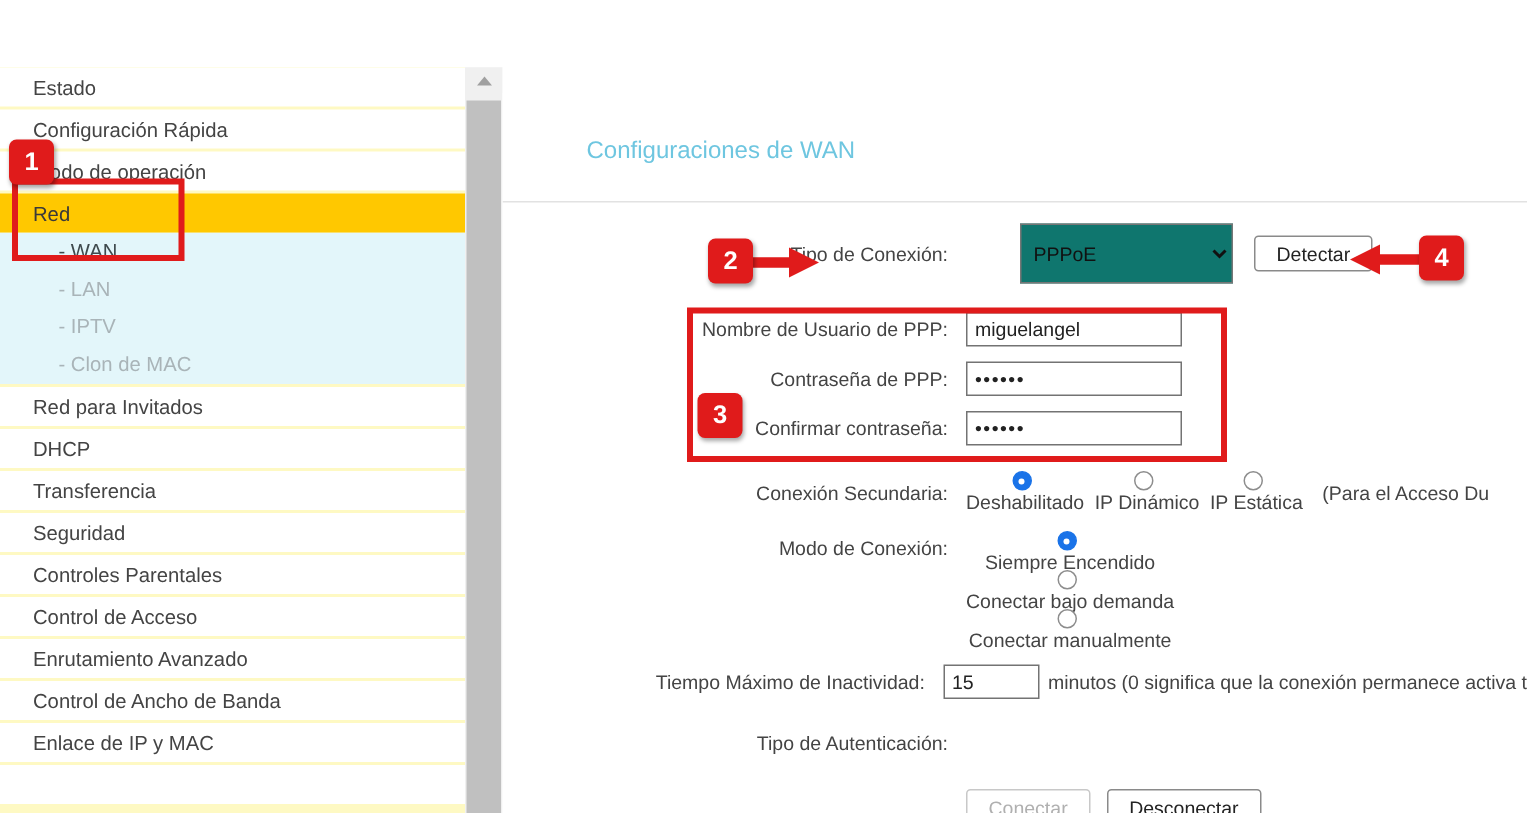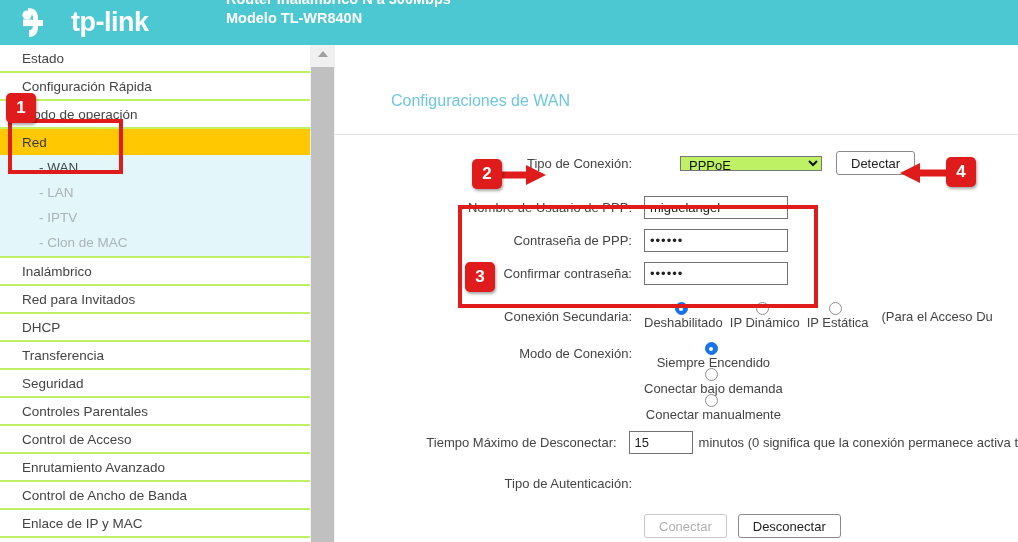--- a/index.html
+++ b/index.html
@@ -49,21 +49,21 @@
     white-space: nowrap;
   }
   .header-line1 { opacity: 1; }
   .header-line2 { }
 
   
   .sidebar {
     position: absolute;
     left: 0; top: 45px;
     width: 310px; height: 497px;
-    background: #bef264;
+    background: #fef9c3;
     overflow: hidden;
   }
   .menu-item {
     position: relative;
     background: #ffffff;
     height: 26px;
     margin-bottom: 2px;
     display: flex;
     align-items: center;
     padding-left: 22px;
@@ -162,25 +162,25 @@
     color: #444444;
   }
   .fctrl {
     display: flex;
     align-items: center;
     font-size: 13px;
     color: #444444;
   }
 
   select.inp {
-    height: 15px;
+    height: 40px;
     font-size: 13px;
     font-family: "Liberation Sans", sans-serif;
     border: 1px solid #767676;
-    background: #bef264;
+    background: #0f766e;
     color: #111;
     padding-left: 4px;
   }
   .sel-conn { width: 142px; }
   .sel-auth { width: 143px; }
 
   input.inp {
     height: 23px;
     border: 1px solid #737373;
     background: #ffffff;
@@ -260,36 +260,20 @@
     z-index: 30;
     pointer-events: none;
   }
   .arrow-svg { position: absolute; z-index: 35; }
 </style>
 </head>
 <body>
 
 <div id="app">
 
-  <div class="header">
-    <div class="logo-wrap">
-      <svg class="logo-mark" viewBox="0 0 42 34">
-        <path d="M6,2 C13,2 16,6 16,12 L16,14 L21,14 L21,20 L16,20 L16,21
-                 C16,27 13,31 7,31 L7,24 C10,24 11,22 11,19 L11,20 L6,20 L6,14 L11,14 L11,12
-                 C11,9 10,8 6,8 Z" fill="#ffffff"></path>
-        <circle cx="5" cy="9" r="4.6" fill="#ffffff"></circle>
-        <rect x="1" y="13.5" width="9.5" height="6.6" fill="#ffffff"></rect>
-      </svg>
-      <span class="logo-text">tp-link</span>
-    </div>
-    <div class="header-titles">
-      <div class="header-line1">Router Inalámbrico N a 300Mbps</div>
-      <div class="header-line2">Modelo TL-WR840N</div>
-    </div>
-  </div>
 
   <div class="sidebar">
     <div class="menu-item">
       <span>Estado</span>
     </div>
     <div class="menu-item">
       <span>Configuración Rápida</span>
     </div>
     <div class="menu-item">
       <span>Modo de operación</span>
@@ -305,23 +289,20 @@
         <span>- LAN</span>
       </div>
       <div class="menu-item">
         <span>- IPTV</span>
       </div>
       <div class="menu-item">
         <span>- Clon de MAC</span>
       </div>
     </div>
     <div class="sidebar-gap"></div>
-    <div class="menu-item">
-      <span>Inalámbrico</span>
-    </div>
     <div class="menu-item">
       <span>Red para Invitados</span>
     </div>
     <div class="menu-item">
       <span>DHCP</span>
     </div>
     <div class="menu-item">
       <span>Transferencia</span>
     </div>
     <div class="menu-item">
@@ -421,21 +402,21 @@
             <span>Conectar bajo demanda</span>
           </label>
           <label class="radio-opt">
             <span class="radio"></span>
             <span>Conectar manualmente</span>
           </label>
         </div>
       </div>
 
       <div class="frow" style="margin-top:8px;">
-        <div class="flabel">Tiempo Máximo de Desconectar:</div>
+        <div class="flabel">Tiempo Máximo de Inactividad:</div>
         <div class="fctrl">
           <input class="inp in-idle" value="15" style="">
           <span class="hint">minutos (0 significa que la conexión permanece activa t</span>
         </div>
       </div>
 
       <div class="frow" style="margin-top:13px;">
         <div class="flabel">Tipo de Autenticación:</div>
       </div>
 

